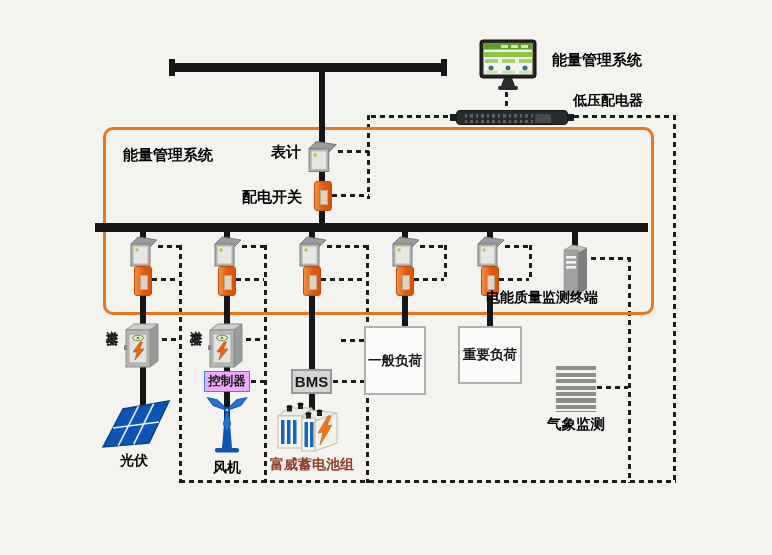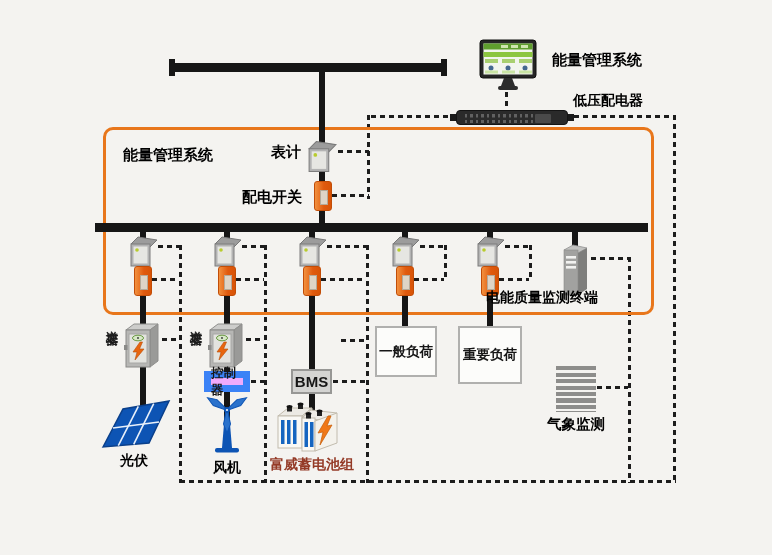--- a/index.html
+++ b/index.html
@@ -15,21 +15,21 @@
         font-size:12.5px;letter-spacing:1px}
   .orange-box{border:3px solid #e8761b;border-radius:10px;background:transparent}
   .switch{width:18px;height:30px;border:1px solid #c24d07;border-radius:3px;
           background:linear-gradient(90deg,#f2913f 0%,#e05a0e 55%,#d85407 100%)}
   .switch::before{content:"";position:absolute;left:5px;top:8px;width:6px;height:13px;
           background:#ded4c6;border:1px solid #b5a998}
   .boxlbl{display:flex;align-items:center;justify-content:center;font-weight:bold;color:#161616}
   .loadbox{background:#fcfcfa;border:2px solid #b0b0ae;font-size:13.5px}
   .pcs{background:#f6a800;border:3px solid #b5b5b3;font-size:19px;letter-spacing:1px}
   .bms{background:#d4d4d2;border:2px solid #979795;font-size:15px}
-  .ctrl{background:#f0abfc;border:7px solid #3b82f6;font-size:12.5px}
+  .ctrl{background:#f0abfc;border:1px solid #3b82f6;font-size:12.5px}
   .server{background:#2a2a2a;border:1px solid #141414;border-radius:4px}
   .server::before{content:"";position:absolute;left:8px;top:3px;width:70px;height:9px;
       background-image:repeating-linear-gradient(90deg,#616161 0 2.5px,transparent 2.5px 5.5px),
                        repeating-linear-gradient(90deg,#616161 0 2.5px,transparent 2.5px 5.5px);
       background-size:100% 3.5px,100% 3.5px;background-position:0 0,0 5.5px;background-repeat:no-repeat}
   .server::after{content:"";position:absolute;right:16px;top:2.5px;width:16px;height:9px;
       background:#4a4a4a;border-radius:1px}
   .weather{width:40px;height:46px;background:repeating-linear-gradient(180deg,#8d8d8b 0 4px,transparent 4px 6.5px)}
 </style>
 </head>
@@ -191,21 +191,21 @@
     <rect x="8" y="13" width="18" height="29" fill="#e3e3df" stroke="#a8a8a6"></rect>
     <ellipse cx="17" cy="17" rx="5.5" ry="2.8" fill="#d8e8c8" stroke="#6a9a42"></ellipse>
       <circle cx="17" cy="17" r="0.9" fill="#333"></circle>
     <polygon points="19,21 12,31 16,31 14,39 23,28 18.5,28 21.5,21" fill="#e8650f" stroke="#b84e05" stroke-width="0.6"></polygon>
     <rect x="3" y="24" width="3.5" height="5" fill="#8a8a88"></rect>
   </svg>
 
   <div class="abs boxlbl ctrl" style="left:204px;top:371px;width:46px;height:21px">控制器</div>
   <div class="abs boxlbl bms" style="left:291px;top:369px;width:41px;height:25px">BMS</div>
 
-  <div class="abs boxlbl loadbox" style="left:375px;top:326px;width:62px;height:51px">一般负荷</div>
+  <div class="abs boxlbl loadbox" style="left:364px;top:326px;width:62px;height:69px">一般负荷</div>
   <div class="abs boxlbl loadbox" style="left:458px;top:326px;width:64px;height:58px">重要负荷</div>
 
   <svg class="abs" style="left:97px;top:397px" width="74" height="56" viewBox="0 0 74 56">
     <polygon points="6,50 26,12 72,4 52,46" fill="#0d54b4" stroke="#0a3f8a" stroke-width="1.5"></polygon>
     <line x1="16" y1="31" x2="62" y2="25" stroke="#e8f0fa" stroke-width="1.6"></line>
     <line x1="41.3" y1="9.3" x2="21.3" y2="48.7" stroke="#e8f0fa" stroke-width="1.6"></line>
     <line x1="56.7" y1="6.7" x2="36.7" y2="47.3" stroke="#e8f0fa" stroke-width="1.6"></line>
   </svg>
   <div class="abs lbl" style="left:97px;top:452px;width:74px;text-align:center">光伏</div>
 

